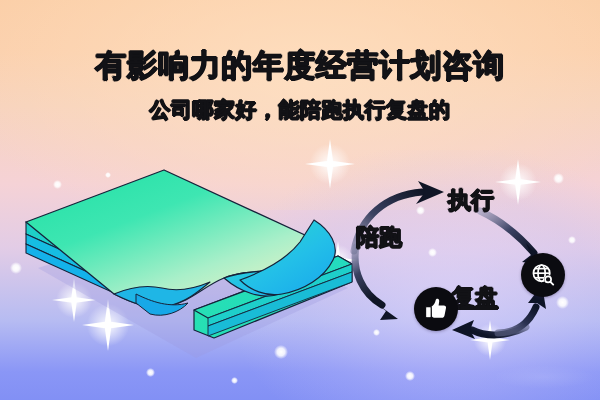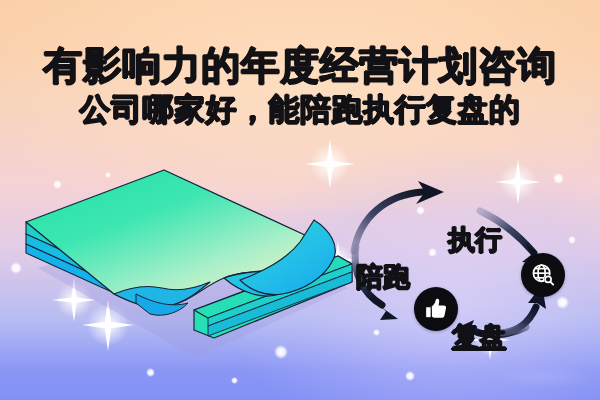--- a/index.html
+++ b/index.html
@@ -55,33 +55,33 @@
     top: 44px;
     left: 0;
     width: 600px;
     text-align: center;
     z-index: 30;
   }
   .headline .line {
     display: block;
     color: #121216;
     font-weight: 900;
-    font-size: 39px;
+    font-size: 31px;
     line-height: 44px;
     letter-spacing: 0.5px;
     white-space: nowrap;
     text-shadow:
       0 0 1px #121216,
       1px 0 0 #121216,
       -1px 0 0 #121216,
       0 1px 0 #121216,
       0 -1px 0 #121216;
   }
   .headline .line.l2 {
-    font-size: 31px;
+    font-size: 21px;
   }
 
   
   .sparkle {
     position: absolute;
     pointer-events: none;
     z-index: 12;
   }
   .sparkle .core {
     position: absolute;
@@ -133,30 +133,29 @@
     left: 330px;
     top: 165px;
     width: 270px;
     height: 200px;
     z-index: 20;
   }
   .flow-label {
     position: absolute;
     color: #121216;
     font-weight: 900;
-    font-size: 27px;
+    font-size: 23px;
     line-height: 20px;
     white-space: nowrap;
     text-shadow:
       0 0 1px #121216,
       1px 0 0 #121216,
       -1px 0 0 #121216,
       0 1px 0 #121216,
       0 -1px 0 #121216;
-    margin-top: 40px;
   }
   .label-peipao { left: 26px; top: 62px; }
   .label-zhixing { left: 118px; top: 25px; }
   .label-fupan { left: 122px; top: 122px; text-decoration: underline; }
 
   .node {
     position: absolute;
     width: 44px;
     height: 44px;
     border-radius: 50%;

